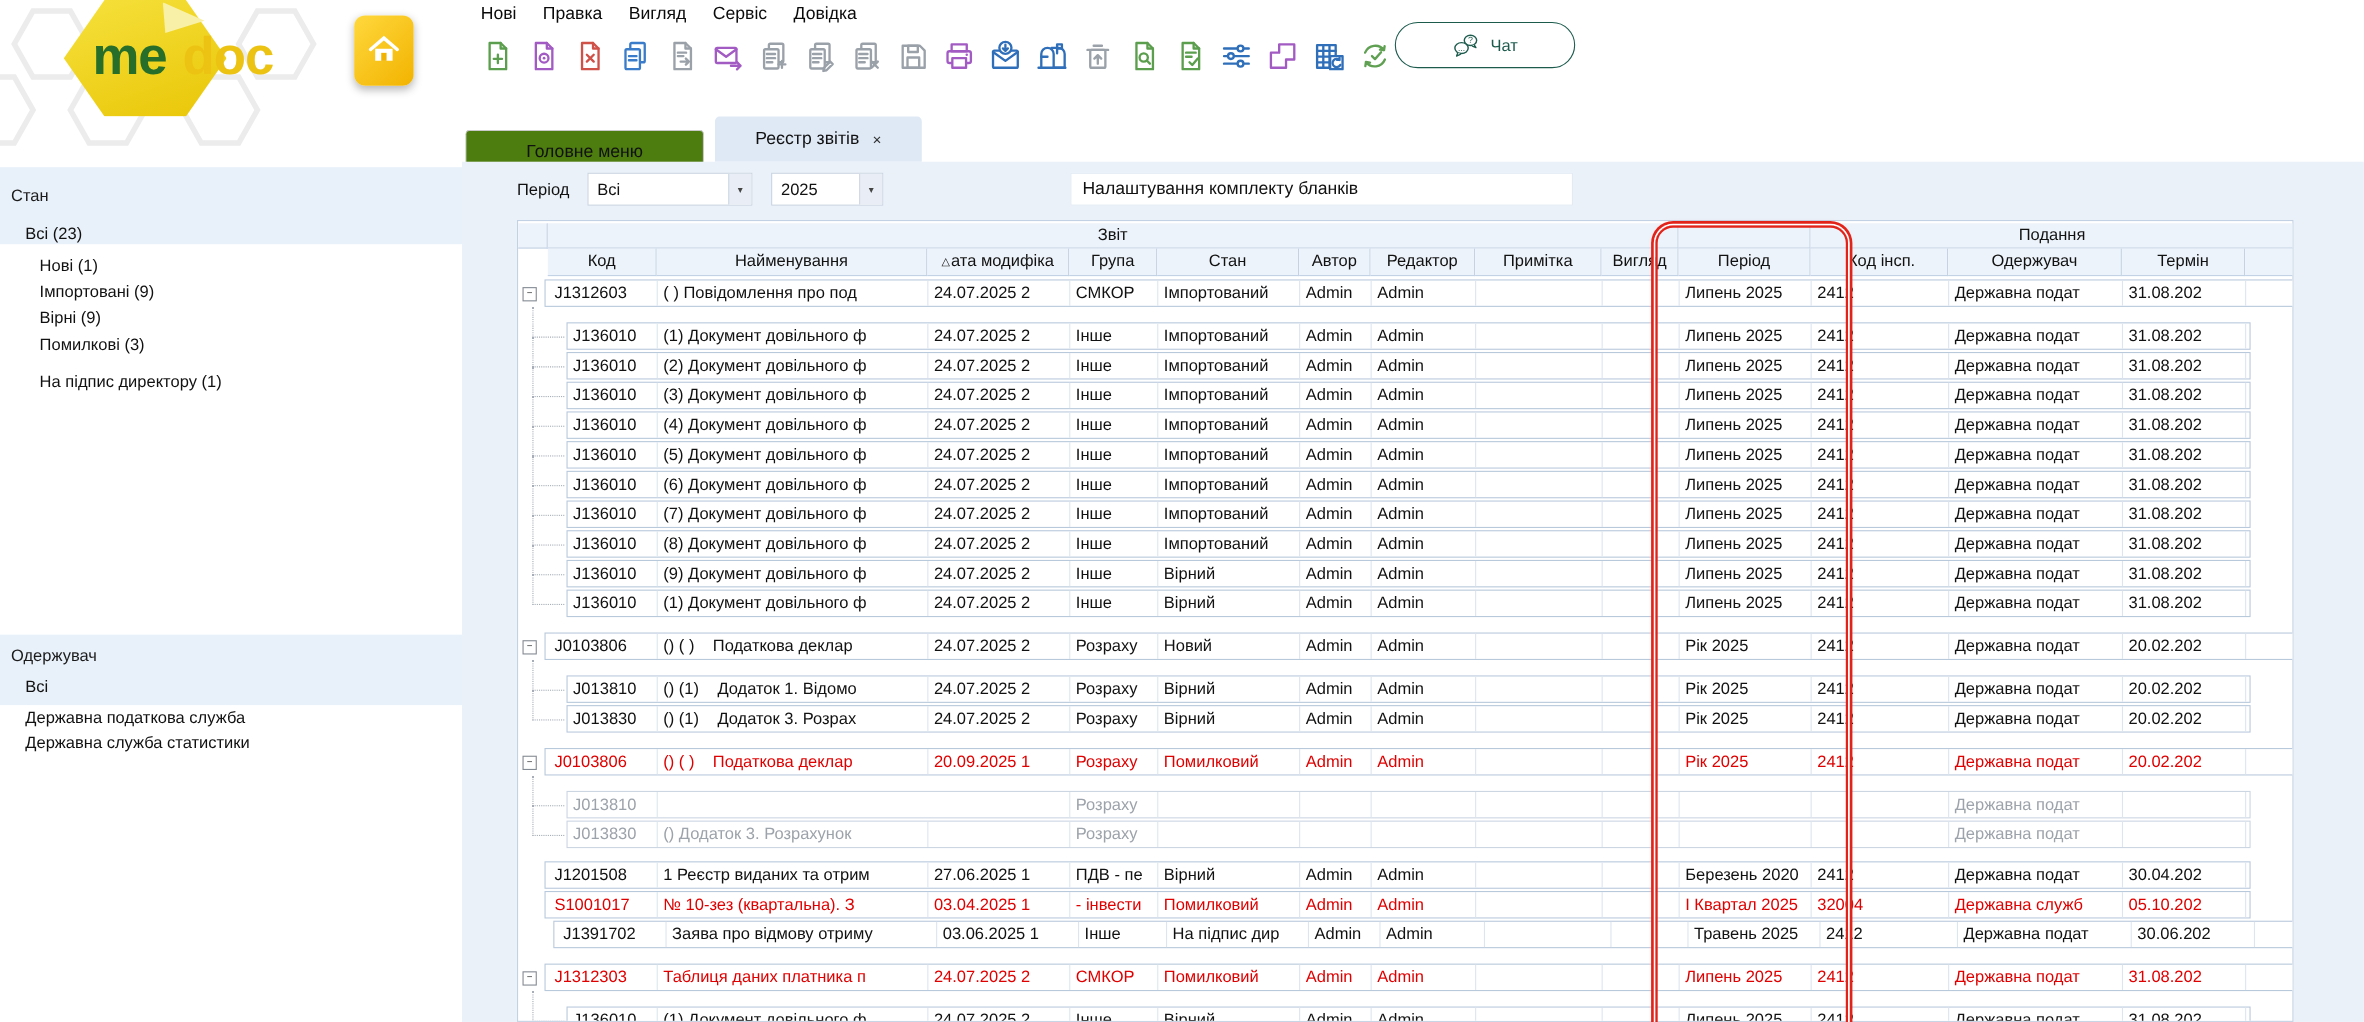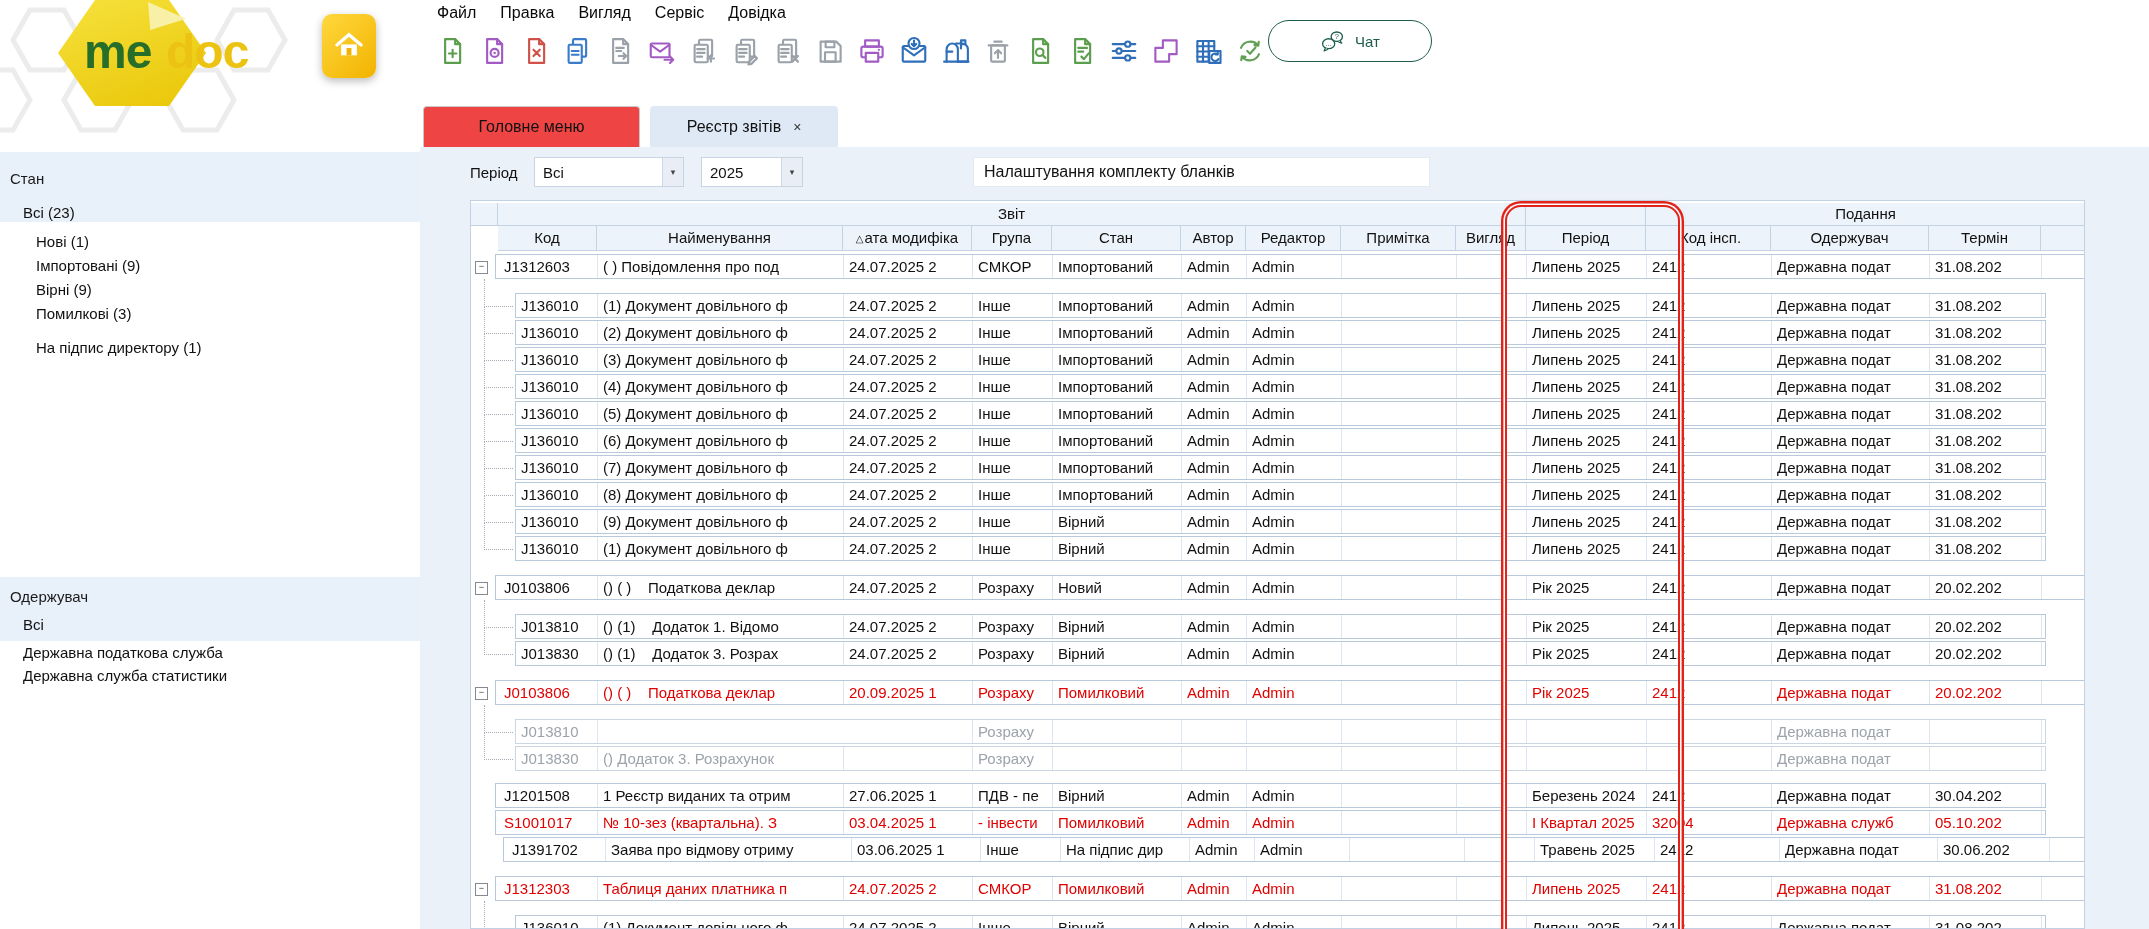--- a/index.html
+++ b/index.html
@@ -20,21 +20,21 @@
   #menu-bar{position:absolute;left:437px;top:4px;display:flex;gap:24px;font-size:16px;color:#0a0a0a;}
   .menu-item{cursor:default;}
   #toolbar{position:absolute;left:437px;top:36px;display:flex;gap:12px;align-items:center;}
   .tool-btn{width:30px;height:30px;display:inline-block;cursor:pointer;}
   #chat-btn{position:absolute;left:1268px;top:20px;width:164px;height:42px;border:1.5px solid #1d5c4d;border-radius:21px;
      background:#fff;display:flex;align-items:center;justify-content:center;gap:9px;cursor:pointer;
      font-family:"Liberation Sans",sans-serif;font-size:15px;color:#1d5c4d;}
   
   .tab{position:absolute;top:106px;height:41px;box-sizing:border-box;display:flex;align-items:center;justify-content:center;
        gap:12px;font-size:16px;border-radius:4px 4px 0 0;cursor:pointer;}
-  .tab.inactive{background:#ef4444;border:1px solid #c9c9c9;border-bottom:none;}
+  .tab.inactive{background:#4d7c0f;border:1px solid #c9c9c9;border-bottom:none;margin-top:12px;}
   .tab.active{background:#dfe9f6;}
   .tab-close{font-size:14px;color:#333;cursor:pointer;}
   
   #sidebar{position:absolute;left:0;top:147px;width:420px;height:782px;background:#fff;}
   .side-band{position:absolute;left:0;width:100%;background:#e8f0f9;}
   .side-title{position:absolute;left:10px;font-size:15px;color:#1b1b1b;}
   .side-item{position:absolute;font-size:15px;color:#111;cursor:pointer;white-space:nowrap;}
   
   #content{position:absolute;left:420px;top:147px;width:1729px;height:782px;background:#eaf1f9;}
   #filter-label{position:absolute;left:50px;top:17px;font-size:15px;}
@@ -94,21 +94,21 @@
 
   <button id="home-btn">
     <svg width="34" height="32" viewBox="0 0 28 26">
       <path d="M4 13 L14 4.5 L24 13" stroke="#fff" stroke-width="2.6" fill="none" stroke-linecap="round"></path>
       <path d="M7.5 12.5 V21.5 H20.5 V12.5 Z" fill="#fff"></path>
       <rect x="12" y="15.5" width="4" height="6" fill="#f2b300"></rect>
     </svg>
   </button>
 
   <nav id="menu-bar">
-      <span class="menu-item">Файл</span>
+      <span class="menu-item">Нові</span>
       <span class="menu-item">Правка</span>
       <span class="menu-item">Вигляд</span>
       <span class="menu-item">Сервіс</span>
       <span class="menu-item">Довідка</span>
     </nav>
   <div id="toolbar">
       <span class="tool-btn"><svg viewBox="0 0 24 24" width="30" height="30" fill="none" stroke-width="1.7" stroke-linecap="round" stroke-linejoin="round">
           <path d="M6.5 2.5 H14.5 L18.5 6.5 V21.5 H6.5 Z" stroke="#5b9e4d"></path>
           <path d="M14.5 2.5 V6.5 H18.5" stroke="#5b9e4d"></path>
           <path d="M12.5 11 v6 M9.5 14 h6" stroke="#5b9e4d"></path>
@@ -584,21 +584,21 @@
           <div class="row" style="top: 529px; left: 24px; width: 1551px;">
             <div class="cell" style="left: 3px; width: 99px;">J1201508</div>
             <div class="cell" style="left: 102px; width: 246px;">1 Реєстр виданих та отрим</div>
             <div class="cell" style="left: 348px; width: 129px;">27.06.2025 1</div>
             <div class="cell" style="left: 477px; width: 80px;">ПДВ - пе</div>
             <div class="cell" style="left: 557px; width: 129px;">Вірний</div>
             <div class="cell" style="left: 686px; width: 65px;">Admin</div>
             <div class="cell" style="left: 751px; width: 95px;">Admin</div>
             <div class="cell" style="left: 846px; width: 115px;"></div>
             <div class="cell" style="left: 961px; width: 70px;"></div>
-            <div class="cell" style="left: 1031px; width: 120px;">Березень 2024</div>
+            <div class="cell" style="left: 1031px; width: 120px;">Березень 2020</div>
             <div class="cell" style="left: 1151px; width: 125px;">2412</div>
             <div class="cell" style="left: 1276px; width: 158px;">Державна подат</div>
             <div class="cell" style="left: 1434px; width: 112px;">30.04.202</div>
             <div class="cell" style="left: 1546px; width: 45px;"></div>
           </div>
           <div class="row error" style="top: 556px; left: 24px; width: 1551px;">
             <div class="cell" style="left: 3px; width: 99px;">S1001017</div>
             <div class="cell" style="left: 102px; width: 246px;">№ 10-зез (квартальна). З</div>
             <div class="cell" style="left: 348px; width: 129px;">03.04.2025 1</div>
             <div class="cell" style="left: 477px; width: 80px;">- інвести</div>

